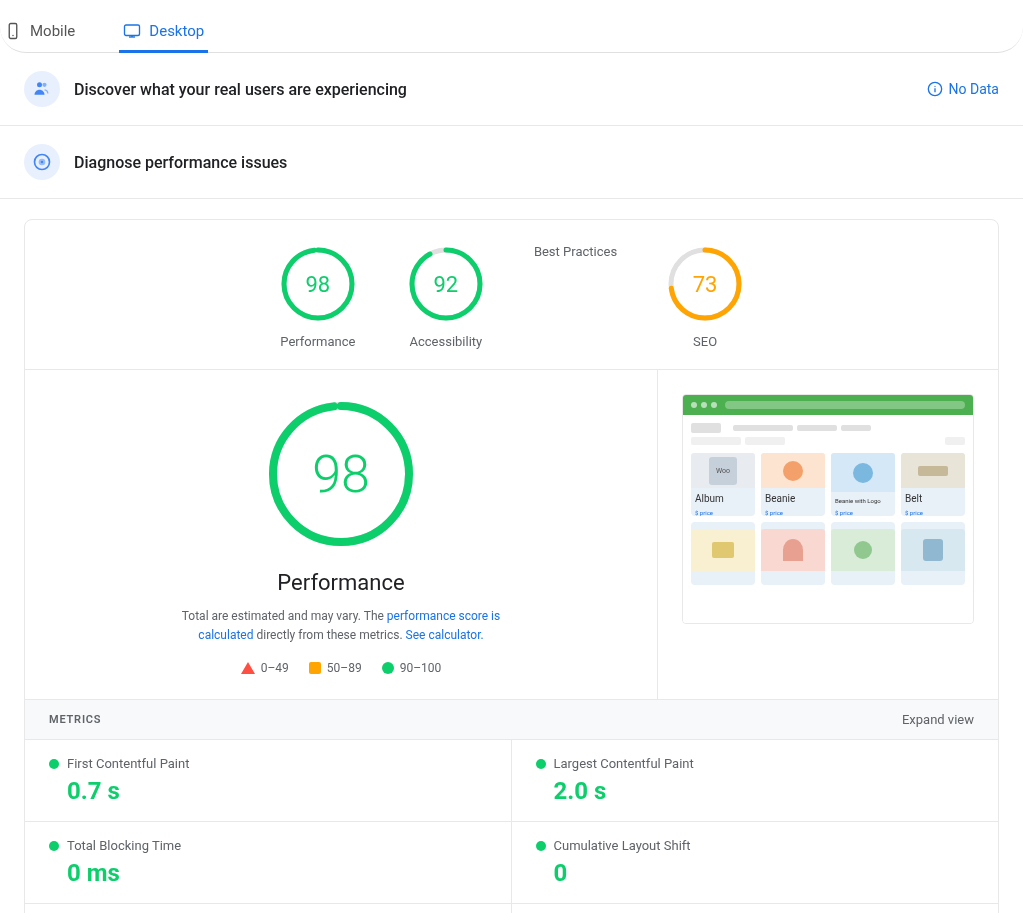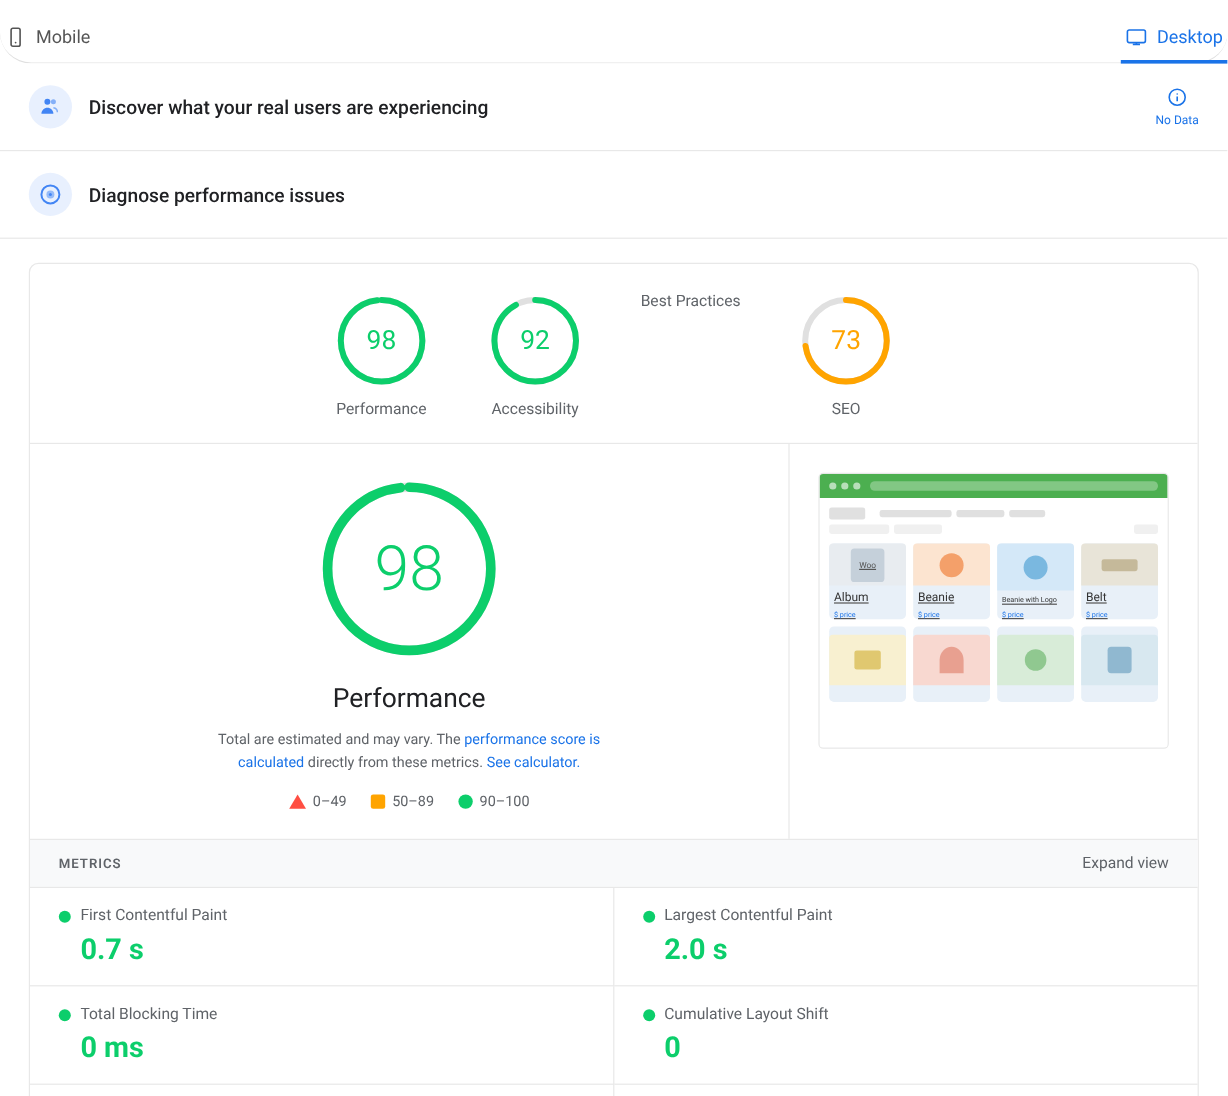--- a/index.html
+++ b/index.html
@@ -6,21 +6,21 @@
     body {
       font-family: -apple-system, BlinkMacSystemFont, 'Segoe UI', Roboto, sans-serif;
       background: #fff;
       color: #333;
       font-size: 14px;
     }
 
     
     .tab-bar {
       display: flex;
-      justify-content: space-between;
+      justify-content: flex-start;
       align-items: center;
       padding: 12px 0 0 0;
       border-bottom: 1px solid #e0e0e0;
       gap: 40px;
       border-radius: 26px;
     }
     .tab {
       display: flex;
       align-items: center;
       gap: 8px;
@@ -62,23 +62,22 @@
       font-size: 16px;
       font-weight: 500;
       color: #202124;
       flex: 1;
     }
     .no-data {
       display: flex;
       align-items: center;
       gap: 6px;
       color: #1a73e8;
-      font-size: 10px;
+      font-size: 14px;
       cursor: pointer;
-      flex-direction: column;
     }
 
     
     .score-card-container {
       background: #fff;
       border: 1px solid #e8e8e8;
       border-radius: 8px;
       margin: 20px 24px;
       padding: 24px 0 0 0;
     }
@@ -236,21 +235,20 @@
       border-radius: 4px;
       height: 63px;
       display: flex;
       flex-direction: column;
       align-items: center;
       justify-content: center;
       font-size: 8px;
       color: #555;
       gap: 3px;
       position: relative;
-      text-decoration: underline;
     }
     .screenshot-item-label {
       font-size: 10px;
       color: #333;
       padding: 2px 4px;
       width: 100%;
     }
     .screenshot-price {
       font-size: 6px;
       color: #1a73e8;

